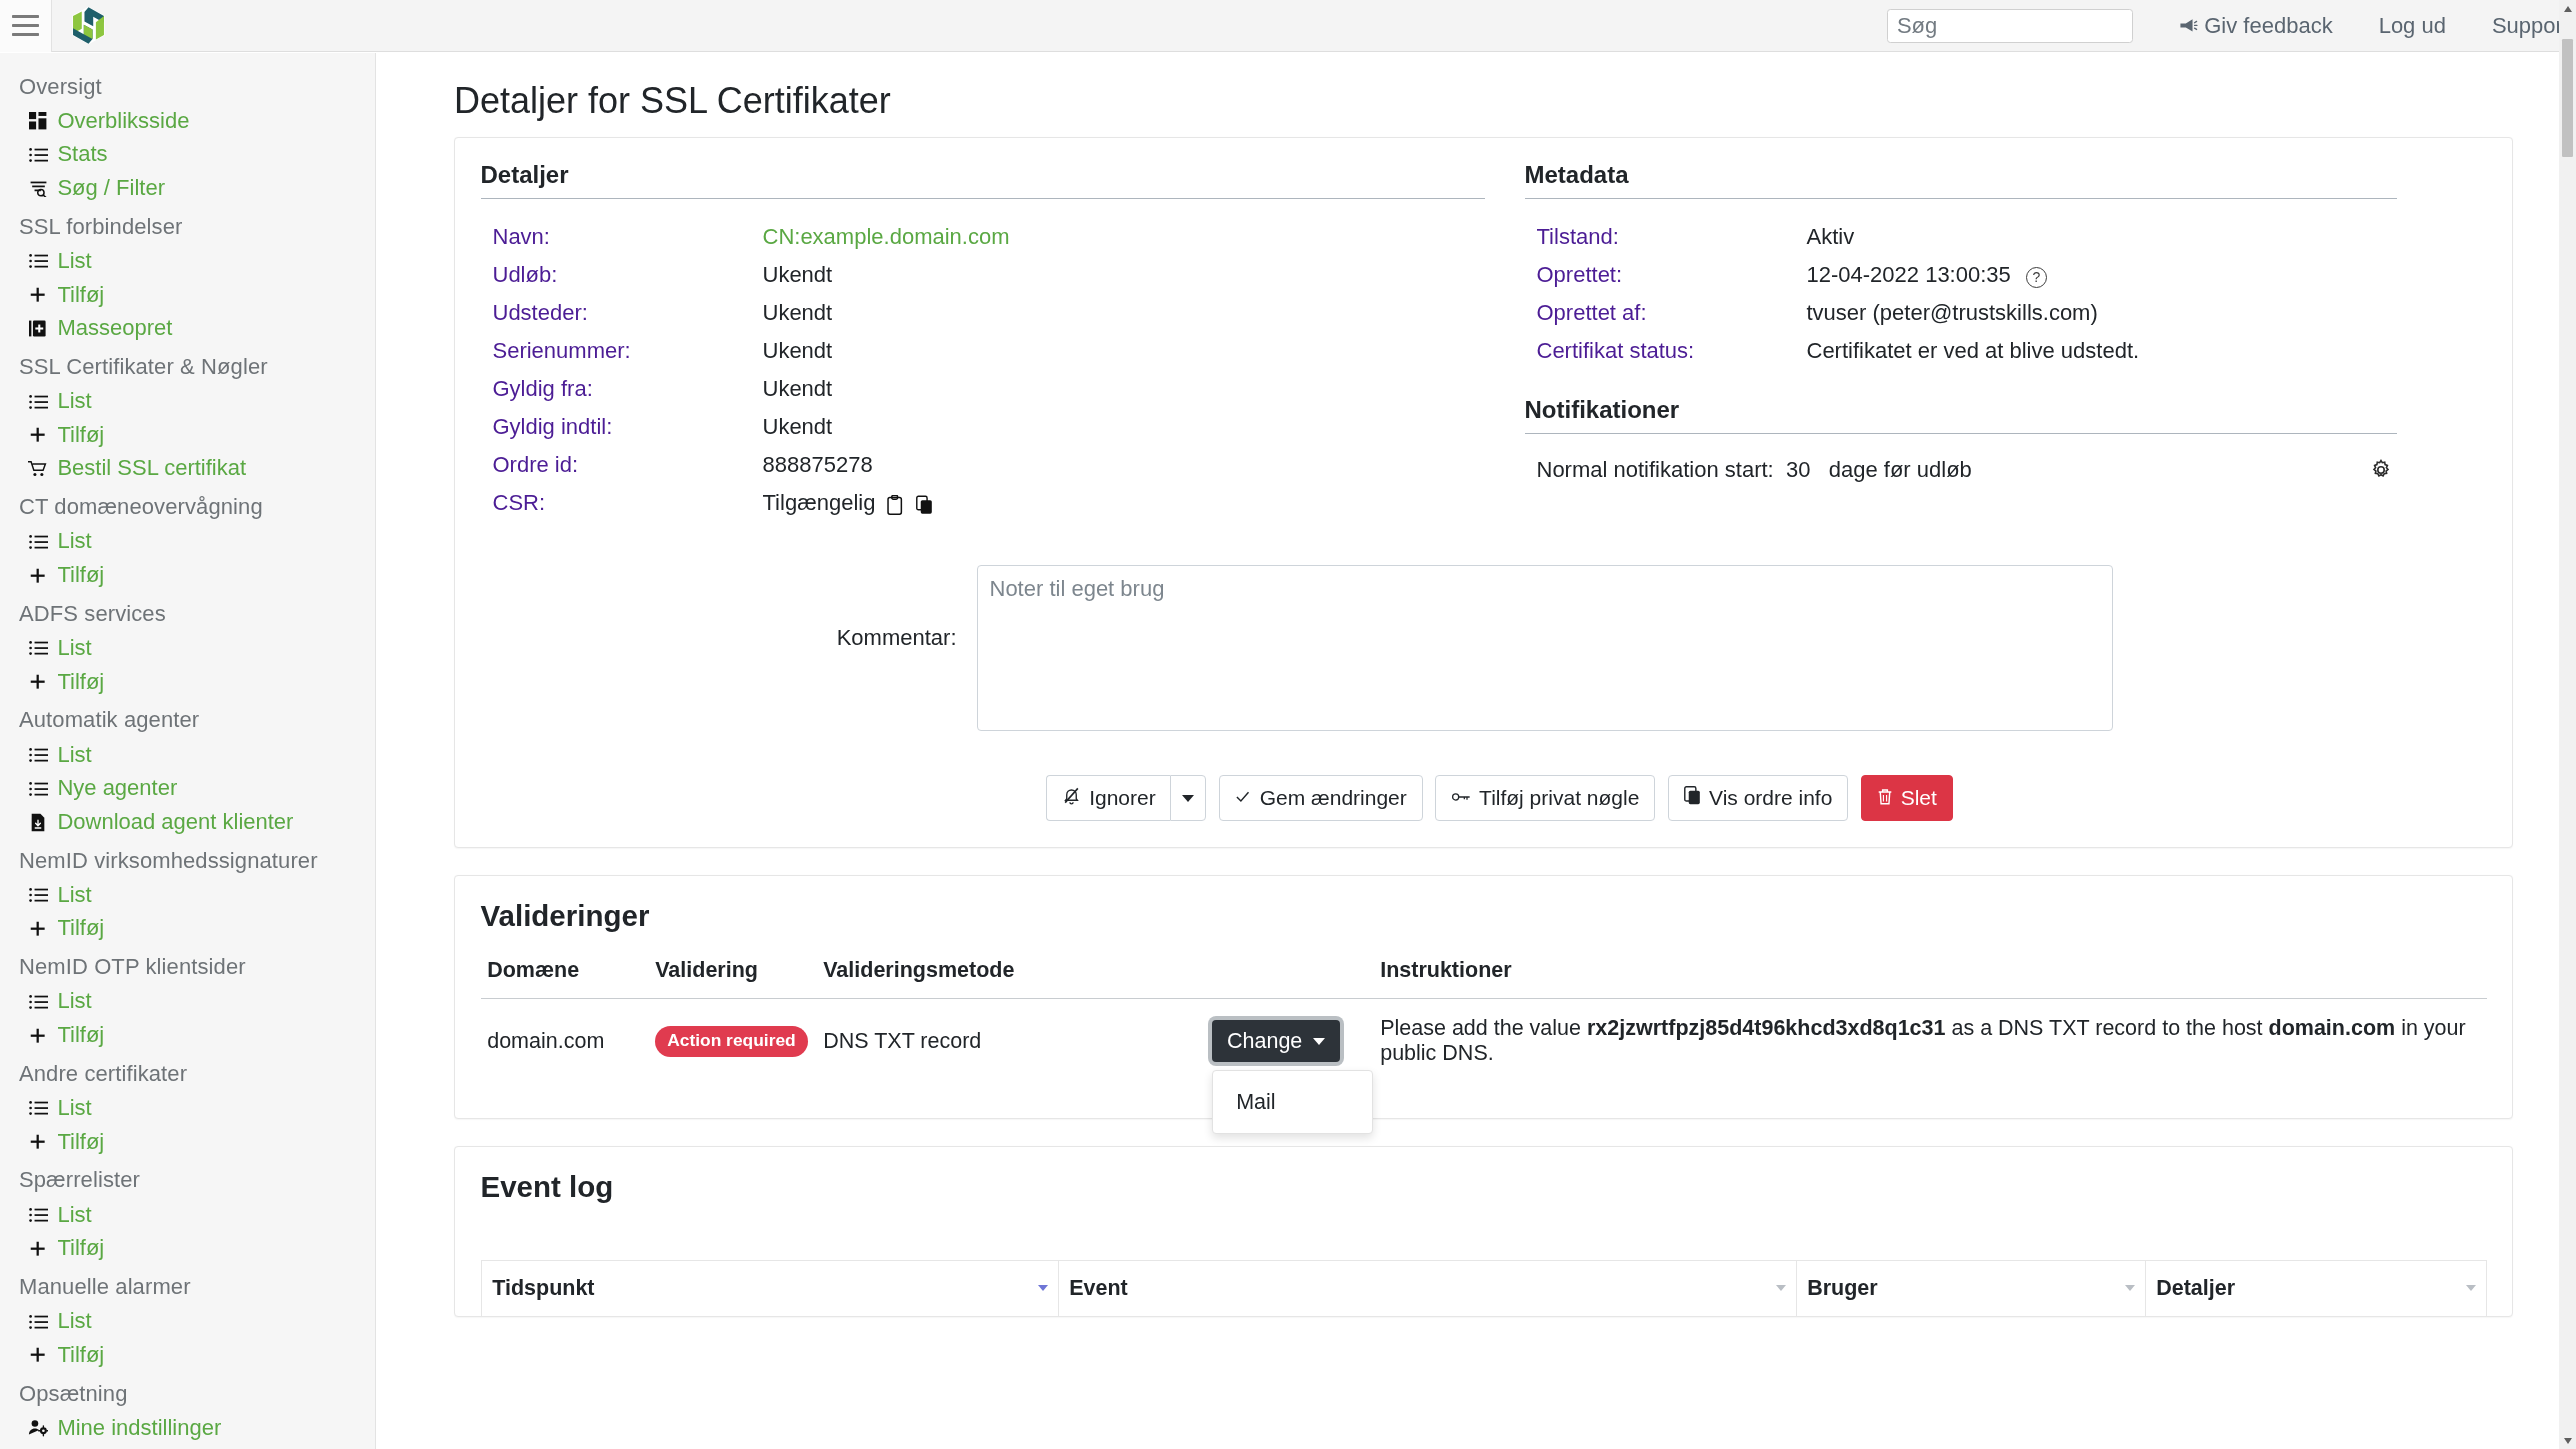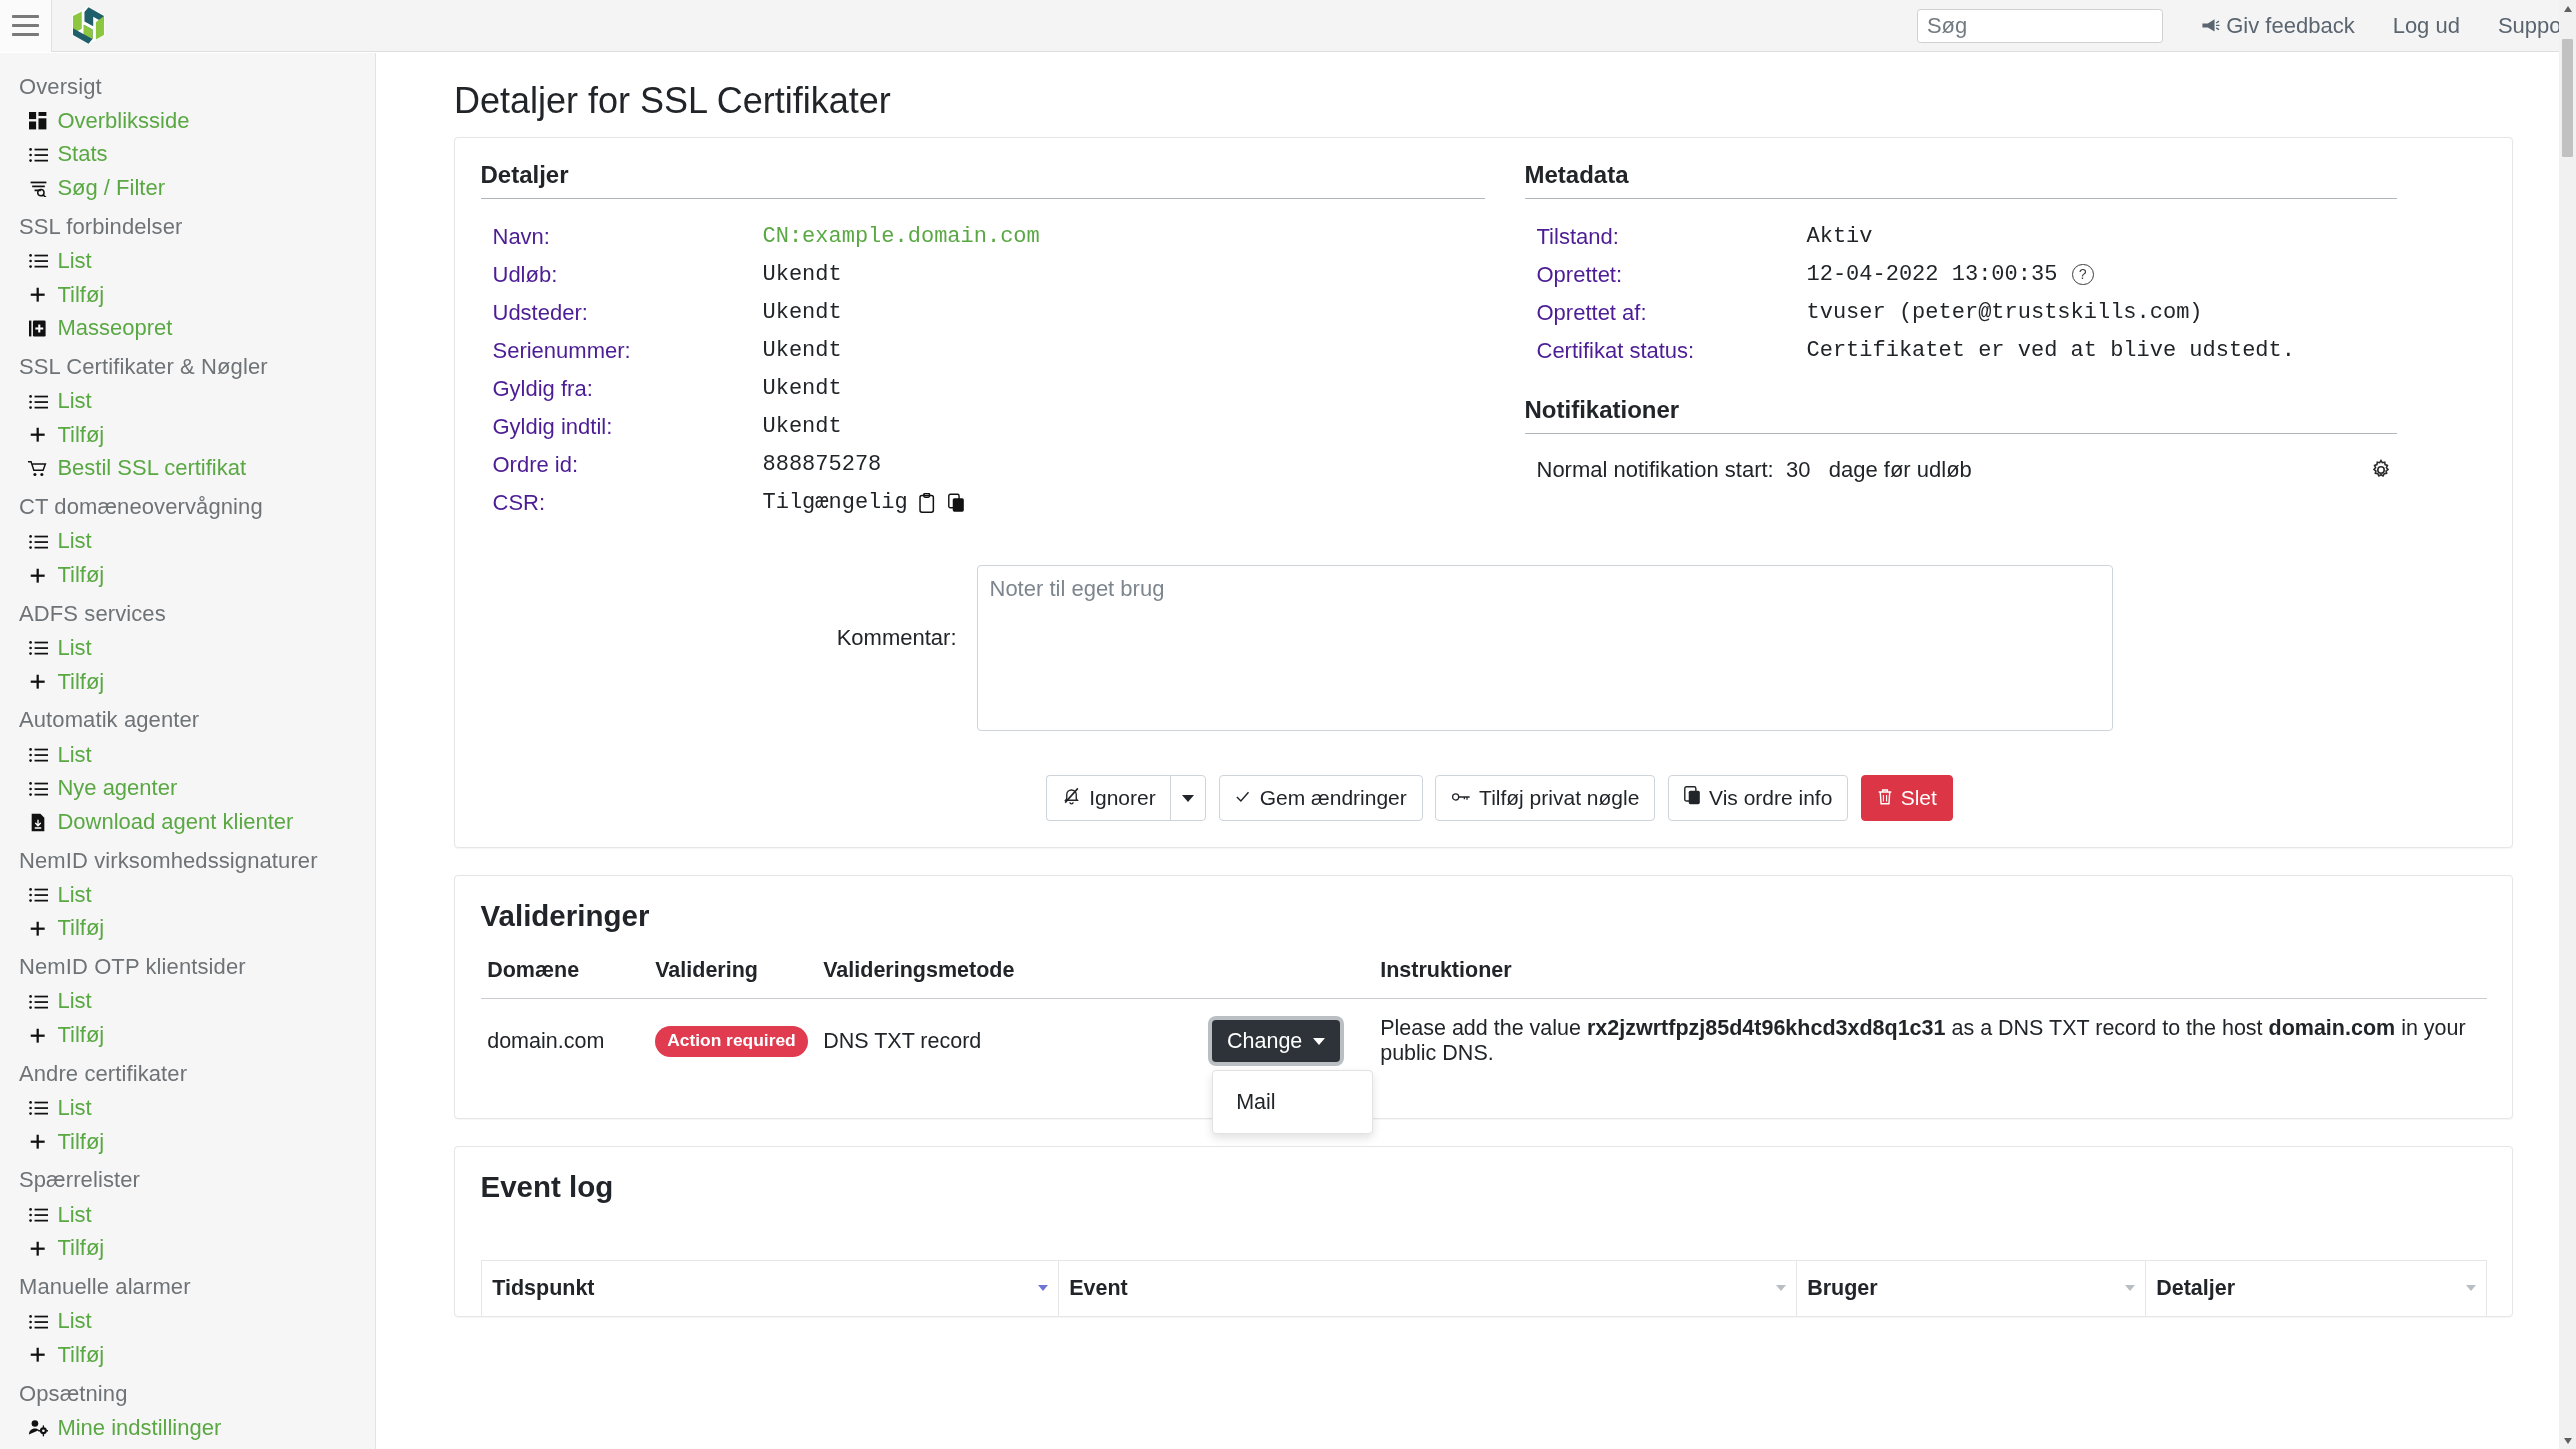--- a/index.html
+++ b/index.html
@@ -33,21 +33,21 @@
   .hamburger span {
     display: block; width: 27px; height: 2.7px;
     background: #7a7a7a; border-radius: 0.7px;
   }
   .brand-logo {
     margin-left: 19px; width: 35px; height: 39px;
     display: flex; align-items: center;
   }
   .topbar-right {
     margin-left: auto; display: flex; align-items: center;
-    gap: 0; padding-right: 1px;
+    gap: 8px; padding-right: 7px;
   }
   .search-box {
     width: 246px; height: 34px;
     border: 0.7px solid #d0d0d0; border-radius: 3.4px;
     background: #fff; font-size: 22px;
     color: #6c757d; padding: 0 9.4px;
     font-family: "Liberation Sans", sans-serif;
     outline: none;
   }
   .search-box::placeholder { color: #737b82; }
@@ -116,21 +116,21 @@
 
   .cols { display: flex; gap: 0; }
   .col-left { width: 1020px; padding-right: 16px; }
   .col-right { width: 872px; margin-left: 24px; }
 
   .frow { display: flex; align-items: flex-start; padding: 6px 0; }
   .flabel {
     width: 282px; flex: 0 0 282px; text-align: left;
     padding-left: 12px; font-size: 22px; color: #4c1d95;
   }
-  .fvalue { font-size: 22px; color: #212529; display: flex; align-items: center; gap: 9.4px; font-family: Liberation Mono, monospace; }
+  .fvalue { font-size: 22px; color: #212529; display: flex; align-items: flex-end; gap: 9.4px; }
   .fvalue a { color: #5aa843; text-decoration: none; }
   .mini-ico {
     display: inline-flex; align-items: center; justify-content: center;
     width: 20px; height: 21.5px; color: #111;
   }
   .help-ico {
     display: inline-flex; align-items: center; justify-content: center;
     width: 21.5px; height: 21.5px; border: 1.3px solid #3c3c3c;
     border-radius: 50%; font-size: 14px; color: #3c3c3c;
     line-height: 1; margin-left: 5.4px;

